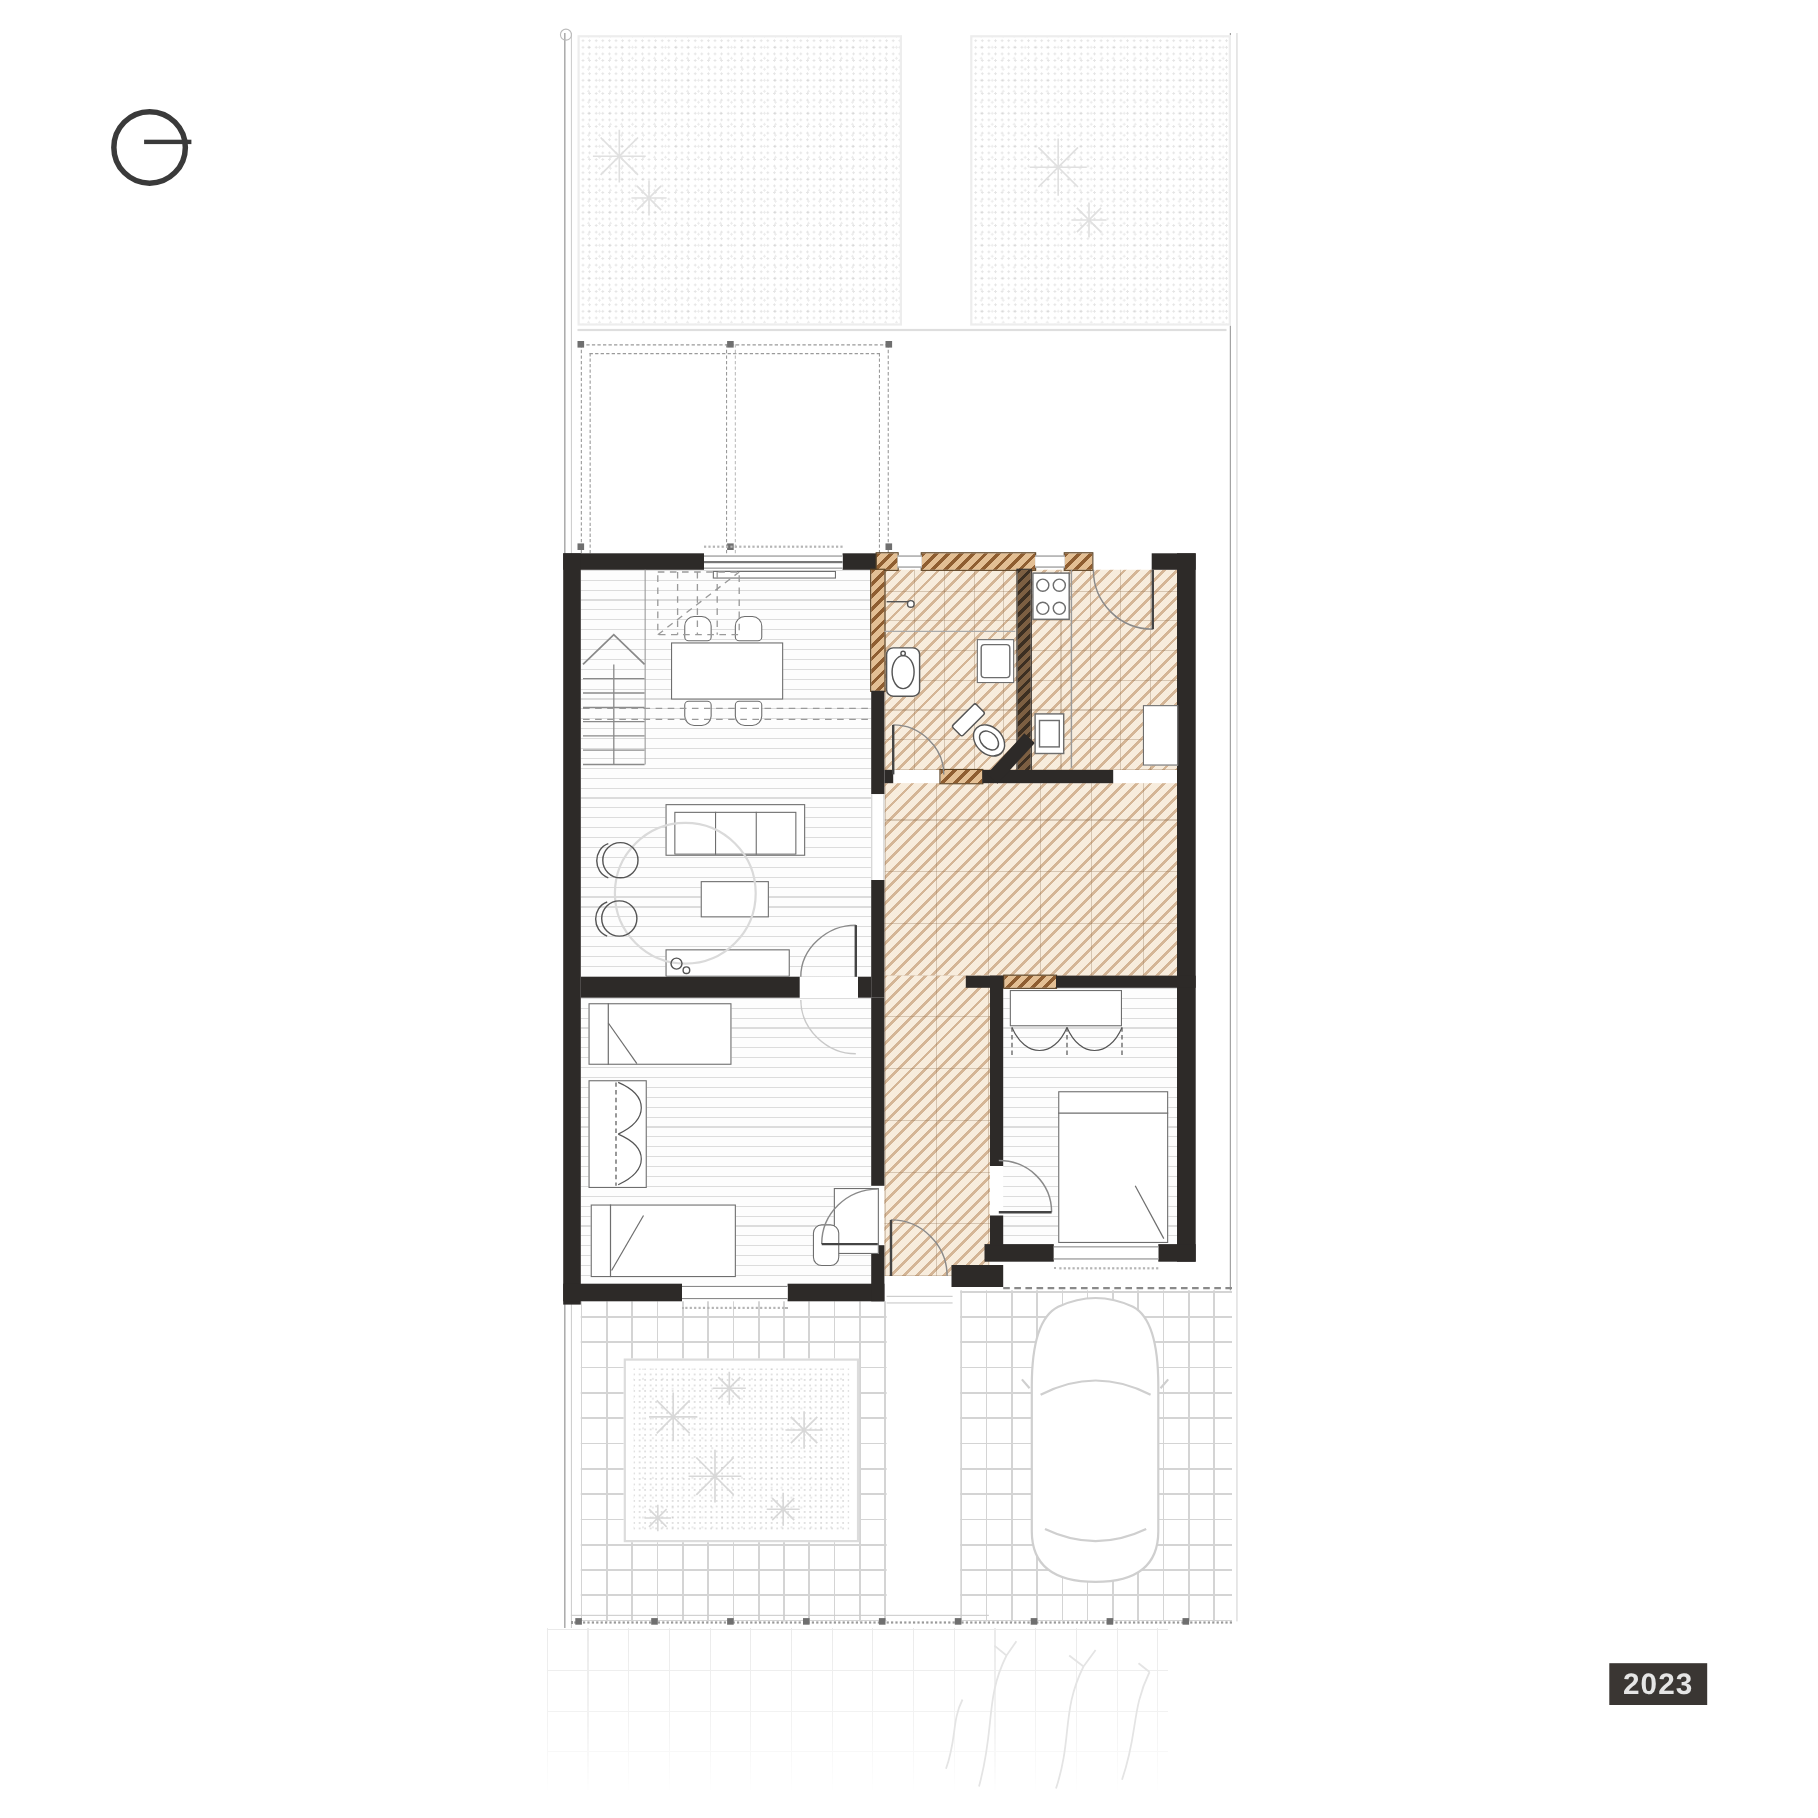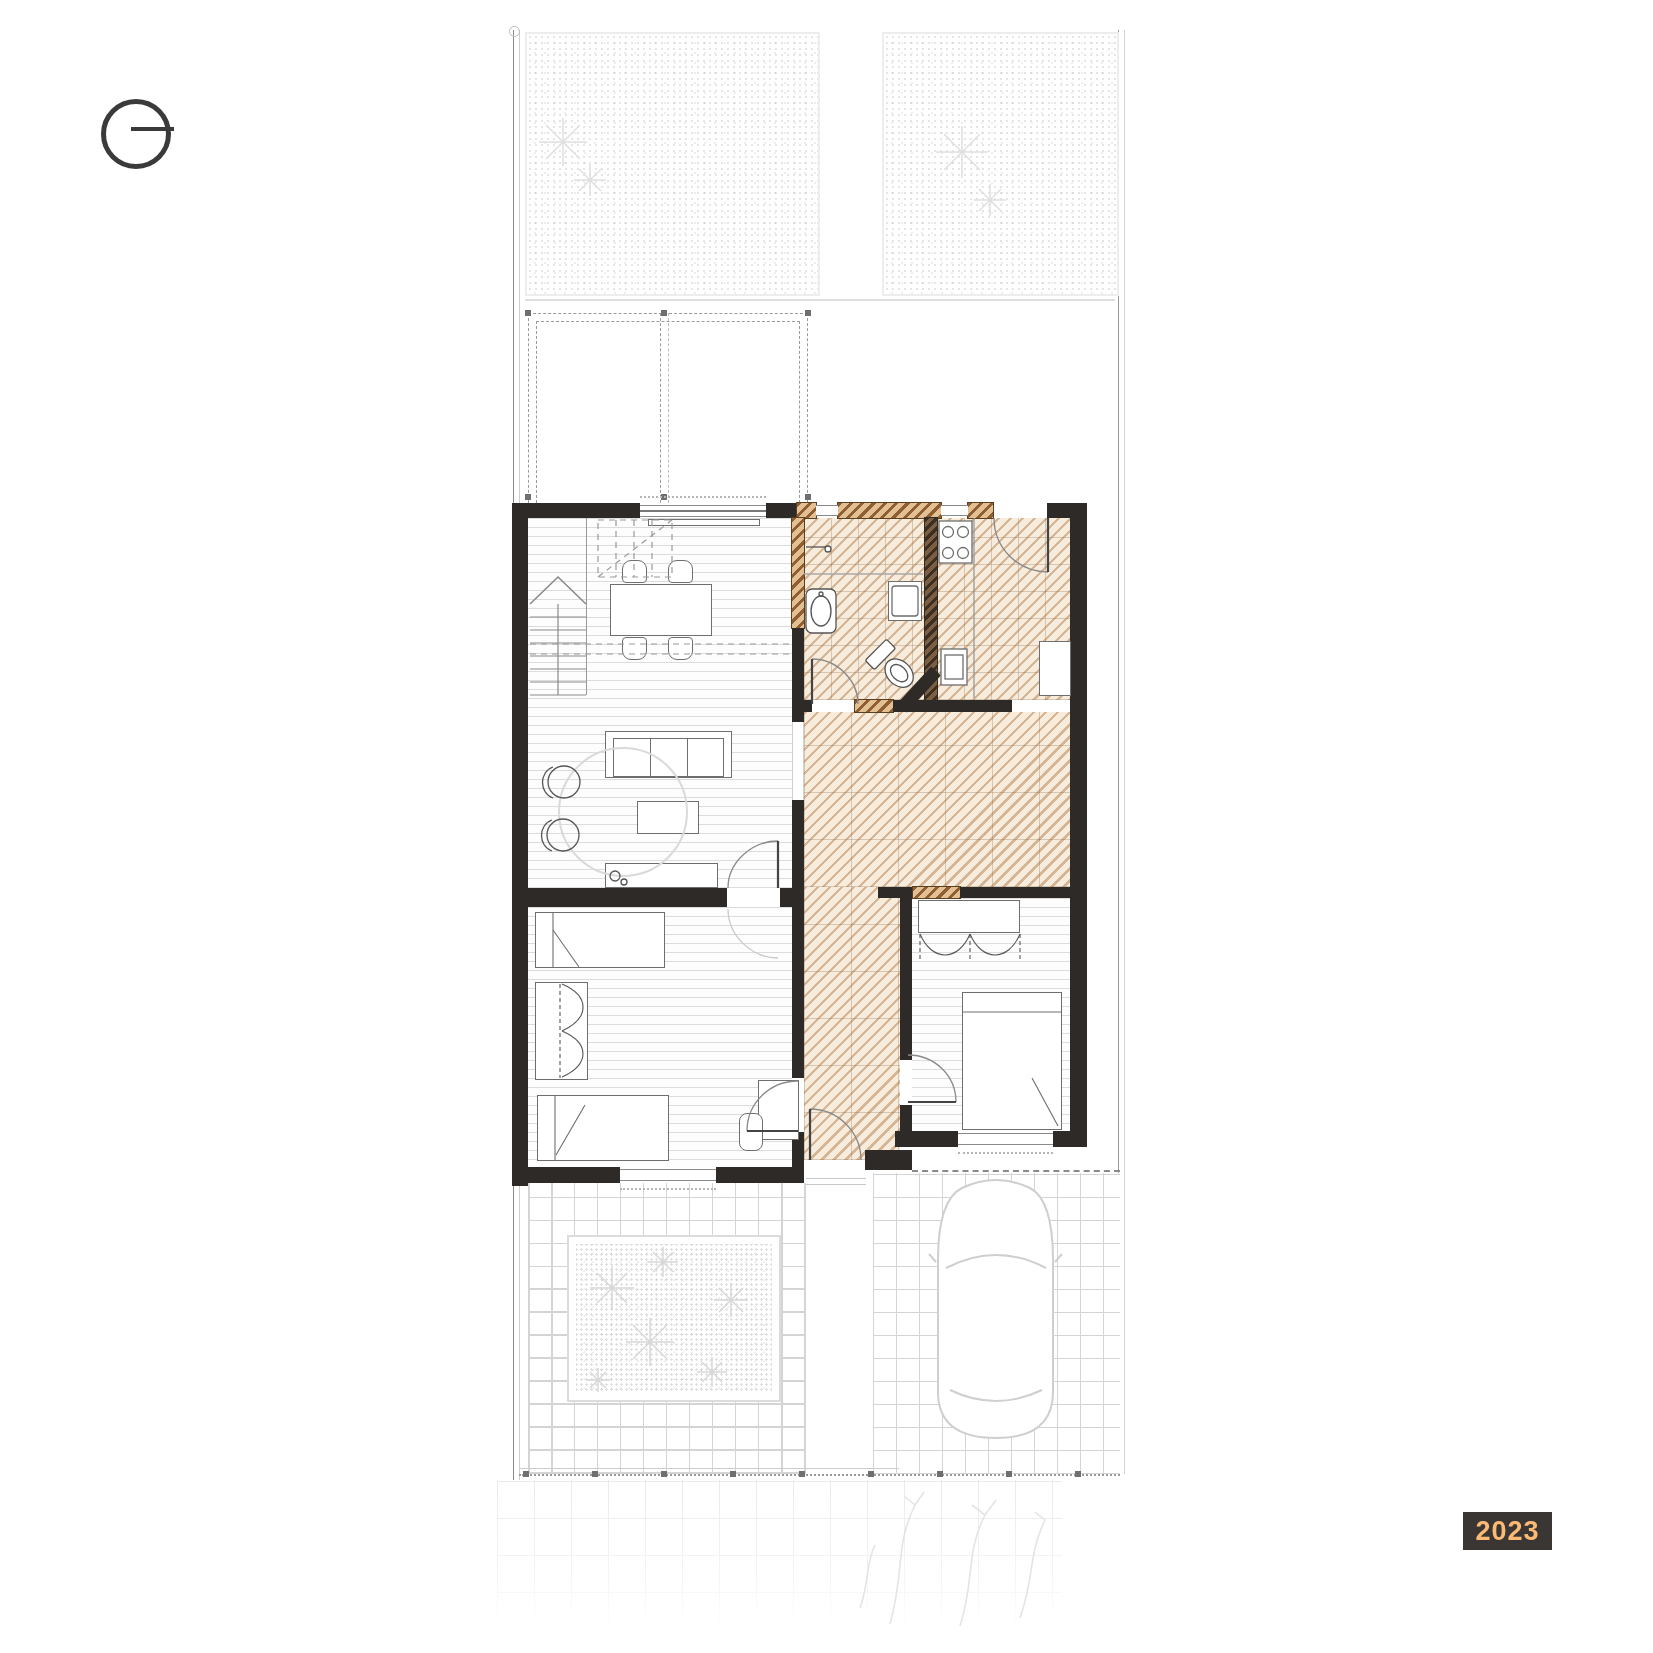--- a/index.html
+++ b/index.html
@@ -39,21 +39,21 @@
      background-size:5px 5px,9px 9px;background-position:0 0,2px 3px;background-color:#fff;
      border:2px solid #dcdcdc;box-shadow:inset 0 0 0 7px #ffffff;}
   .furn{position:absolute;background:#fff;border:1.5px solid #6e6e6e;box-sizing:border-box;}
   .thinline{position:absolute;background:#c9c9c9;}
   .glz{position:absolute;background:#fff;border-top:1px solid #8a8a8a;border-bottom:1px solid #8a8a8a;box-sizing:border-box;}
   .glzmid{position:absolute;background:#777;}
   .dashline{position:absolute;border-top:2px dashed #8a8a8a;}
   .dotline{position:absolute;border-top:2px dotted #9a9a9a;}
   .post{position:absolute;width:6px;height:6px;background:#6f6f6f;}
   .pergola{position:absolute;border:1.6px dashed #9a9a9a;box-sizing:border-box;}
-  .badge{position:absolute;background:#3a3633;color:#fdba74;font-weight:bold;font-size:27px;
+  .badge{position:absolute;background:#3a3633;color:#e5e5e5;font-weight:bold;font-size:27px;
          display:flex;align-items:center;justify-content:center;letter-spacing:1px;}
   .north{position:absolute;border:5px solid #3a3a3a;border-radius:50%;background:#fff;}
   svg{position:absolute;left:0;top:0;pointer-events:none;}
 </style>
 </head>
 <body>
 
 <div id="canvas">
 
   <div class="abs" style="left:513px;top:30px;width:1px;height:1450px;background:#8a8a8a;"></div>

